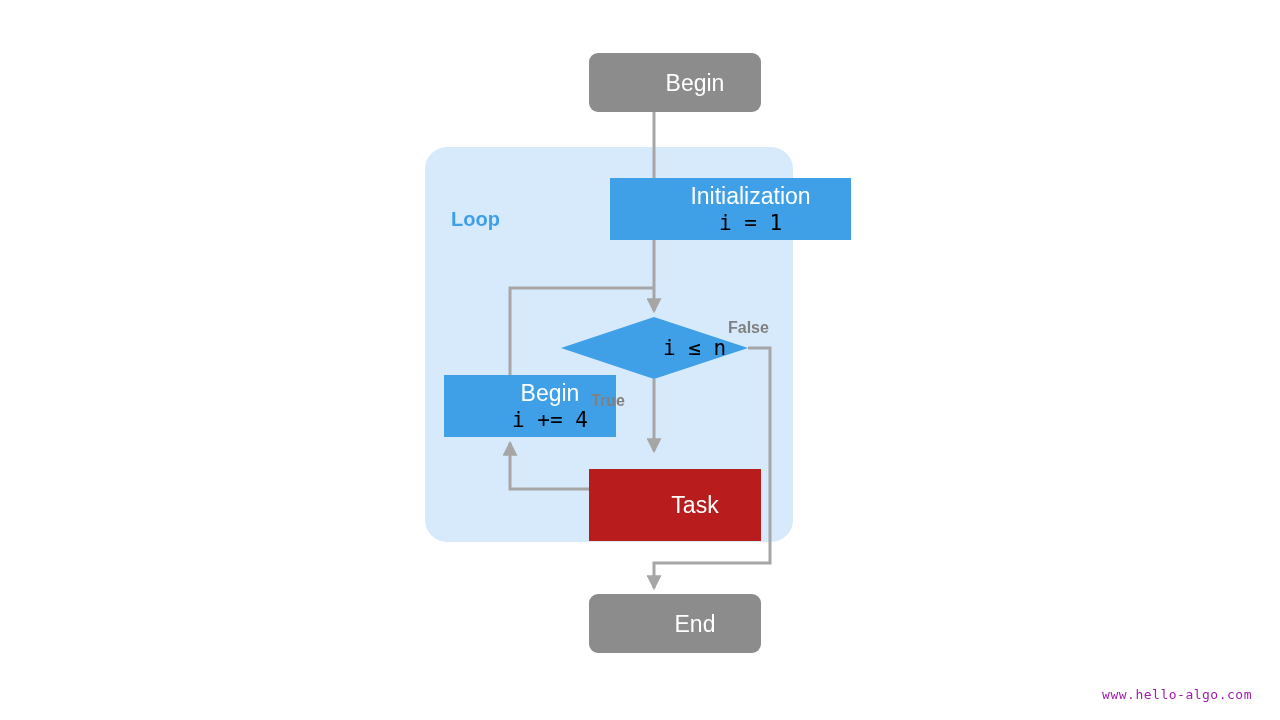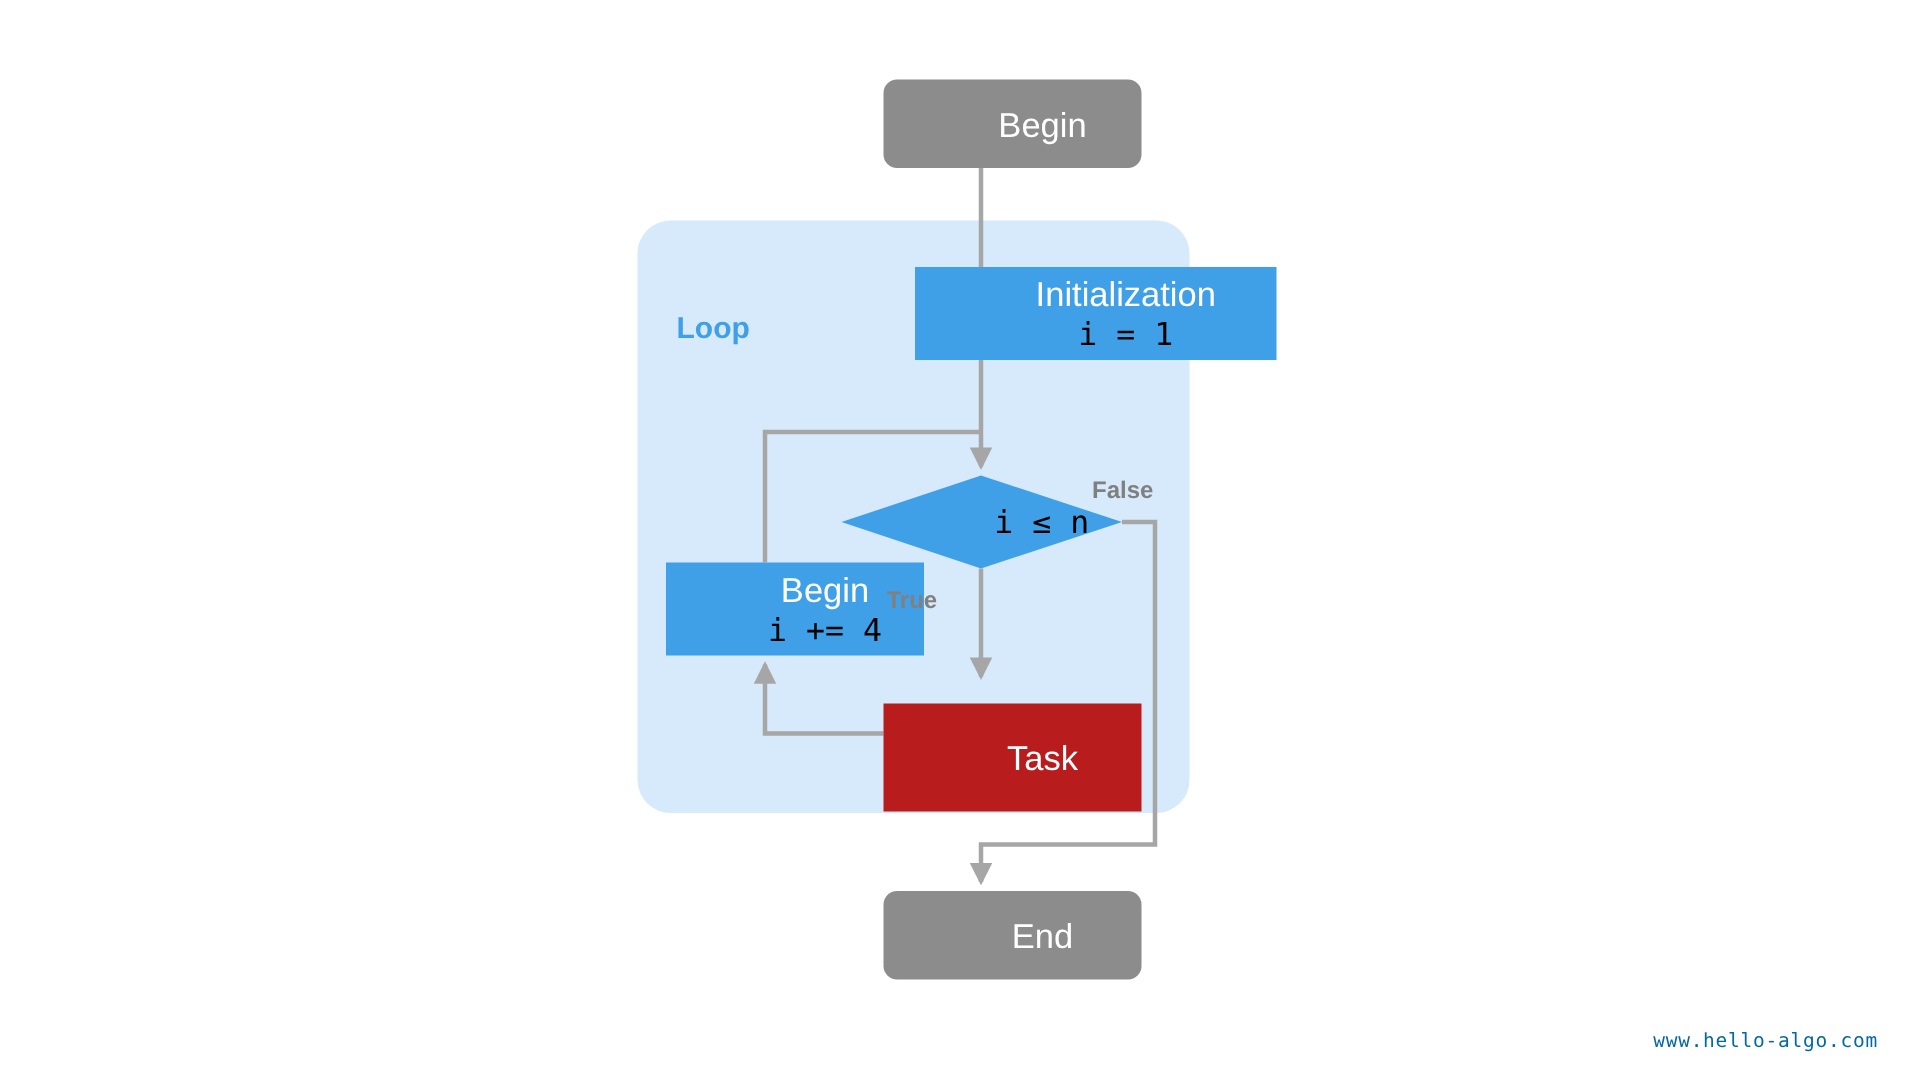--- a/index.html
+++ b/index.html
@@ -109,21 +109,21 @@
   #label-false { left: 728px; top: 319px; }
 
   
   #watermark {
     position: absolute;
     right: 28px;
     bottom: 18px;
     font-family: "DejaVu Sans Mono", monospace;
     font-size: 13px;
     letter-spacing: 0.5px;
-    color: #0369a1;
+    color: #a21caf;
     white-space: nowrap;
   }
 </style>
 </head>
 <body>
 
 <svg id="canvas" viewBox="0 0 1280 720" xmlns="http://www.w3.org/2000/svg">
   <defs>
     <marker id="arrow" viewBox="0 0 10 10" refX="8.5" refY="5" markerWidth="5" markerHeight="5" orient="auto-start-reverse">
       <path d="M 0 0 L 10 5 L 0 10 z" fill="#a6a6a6"></path>

